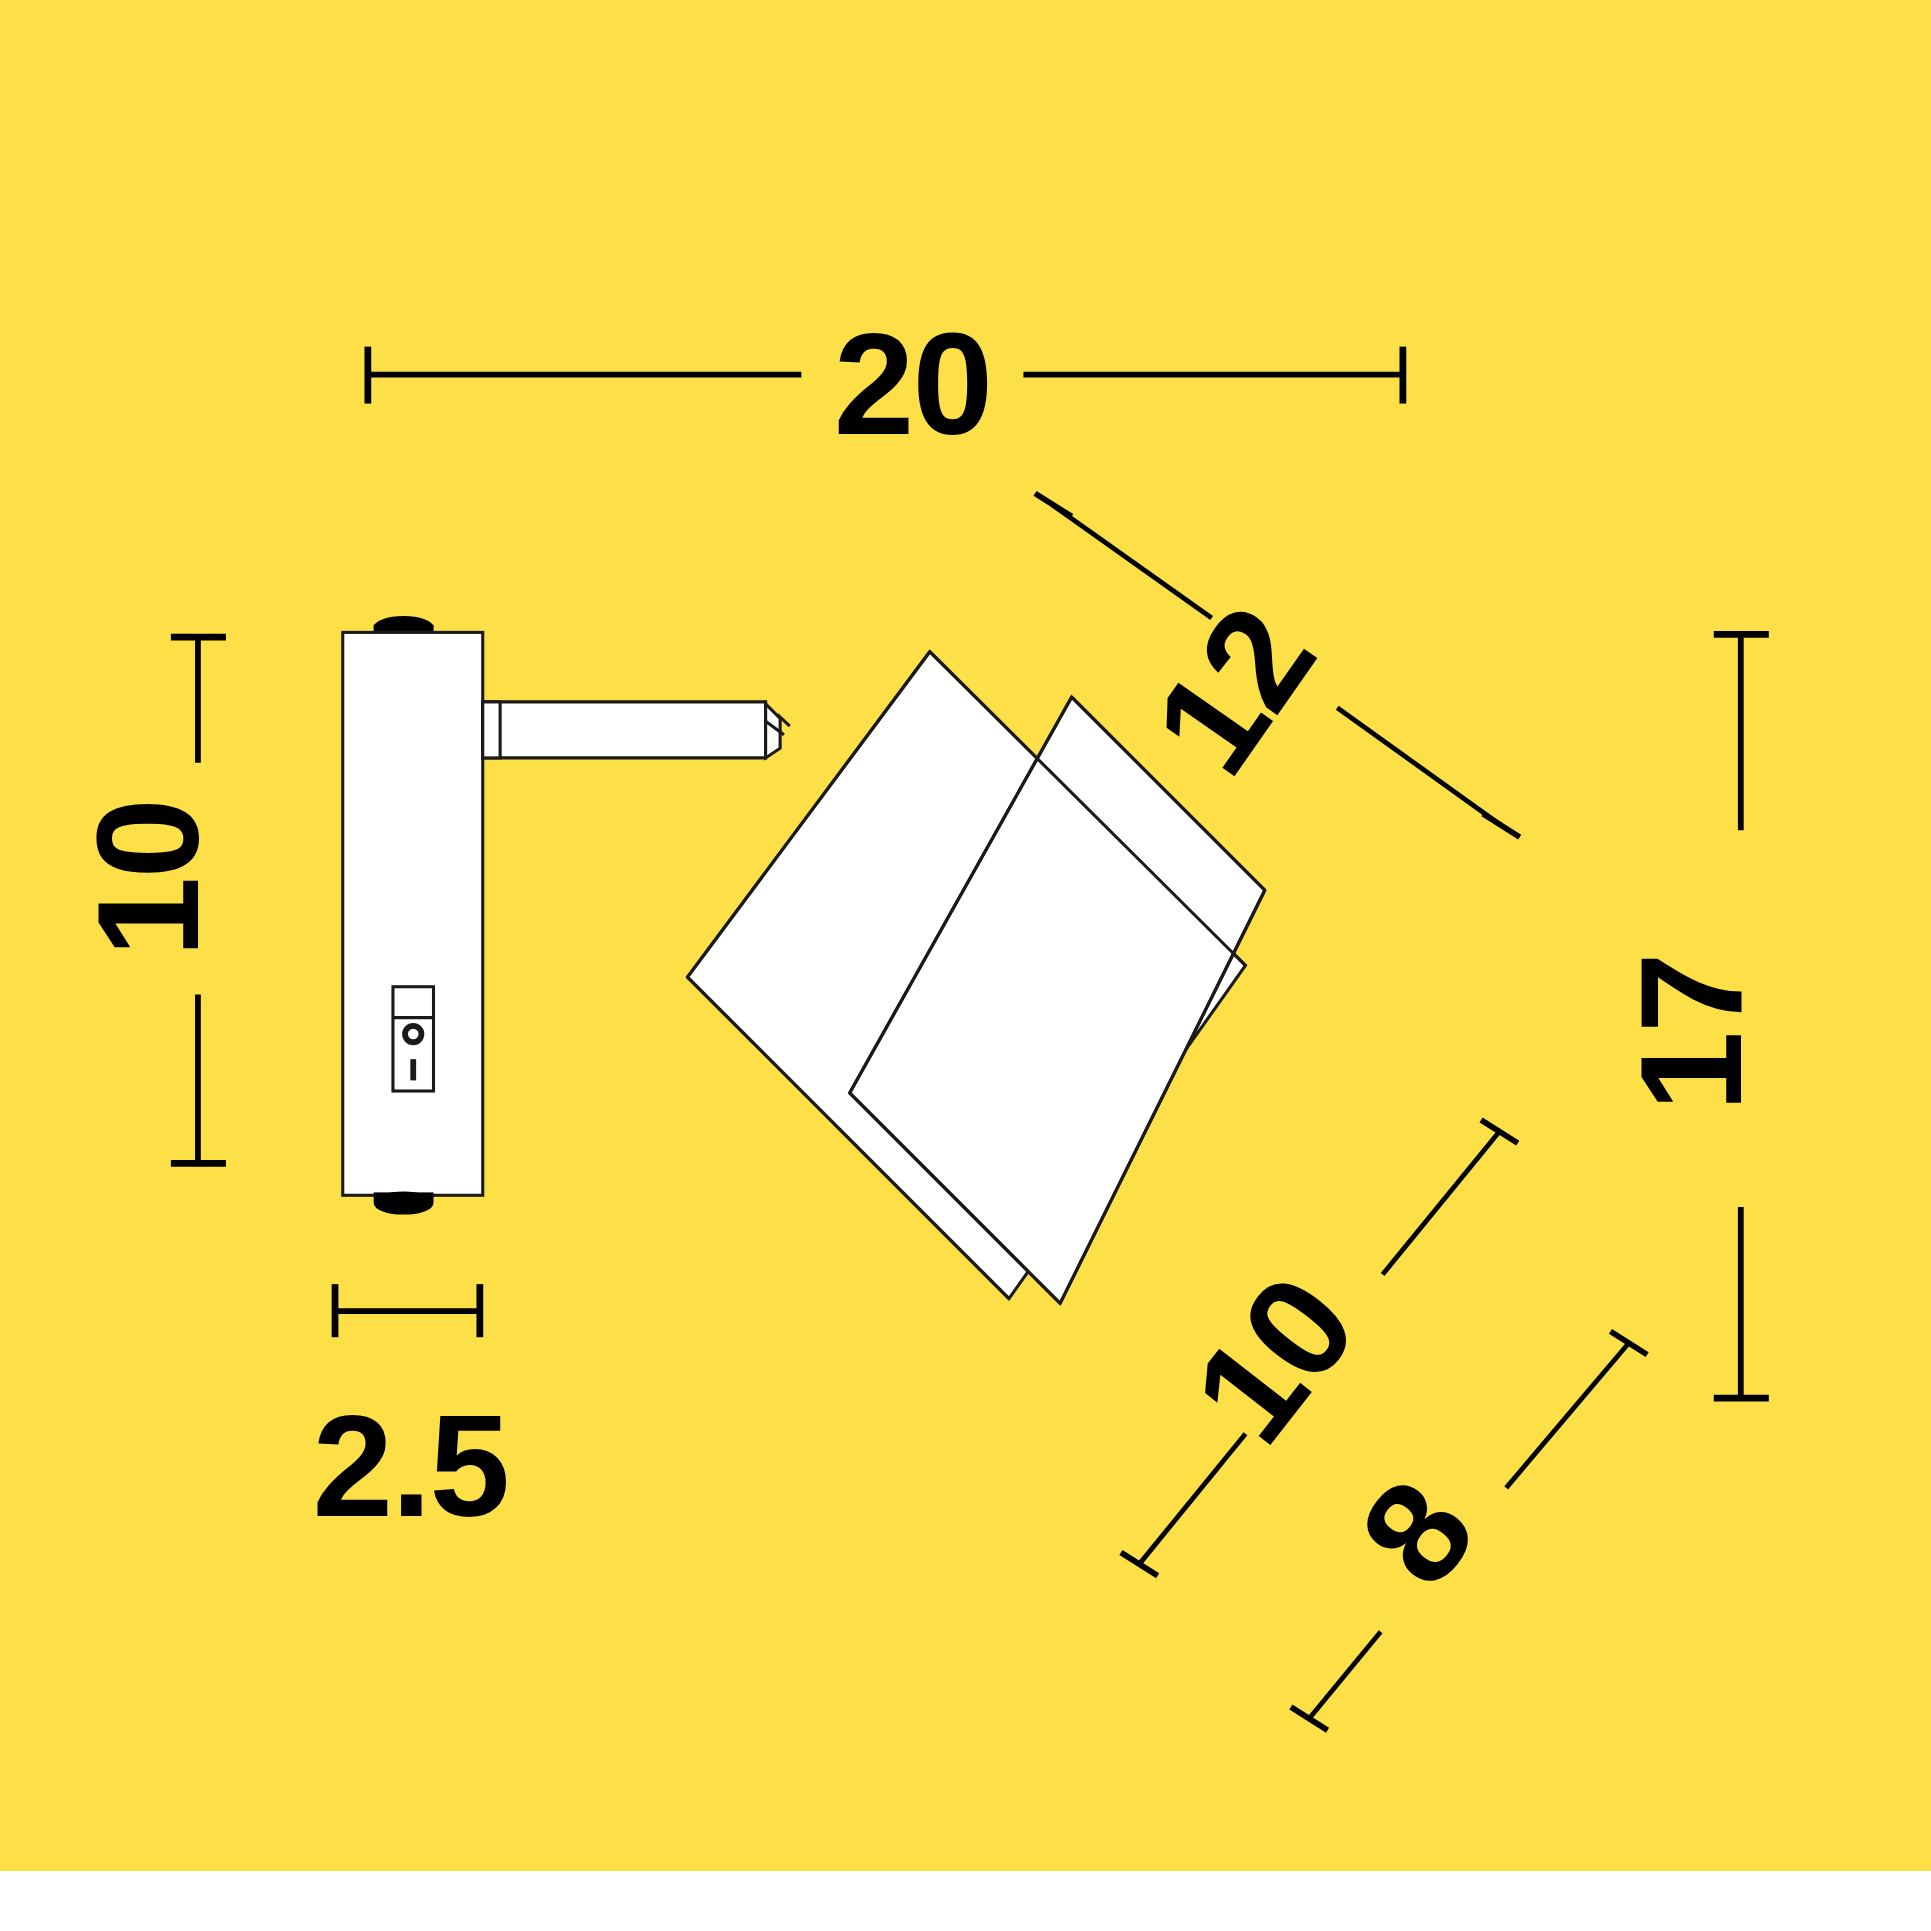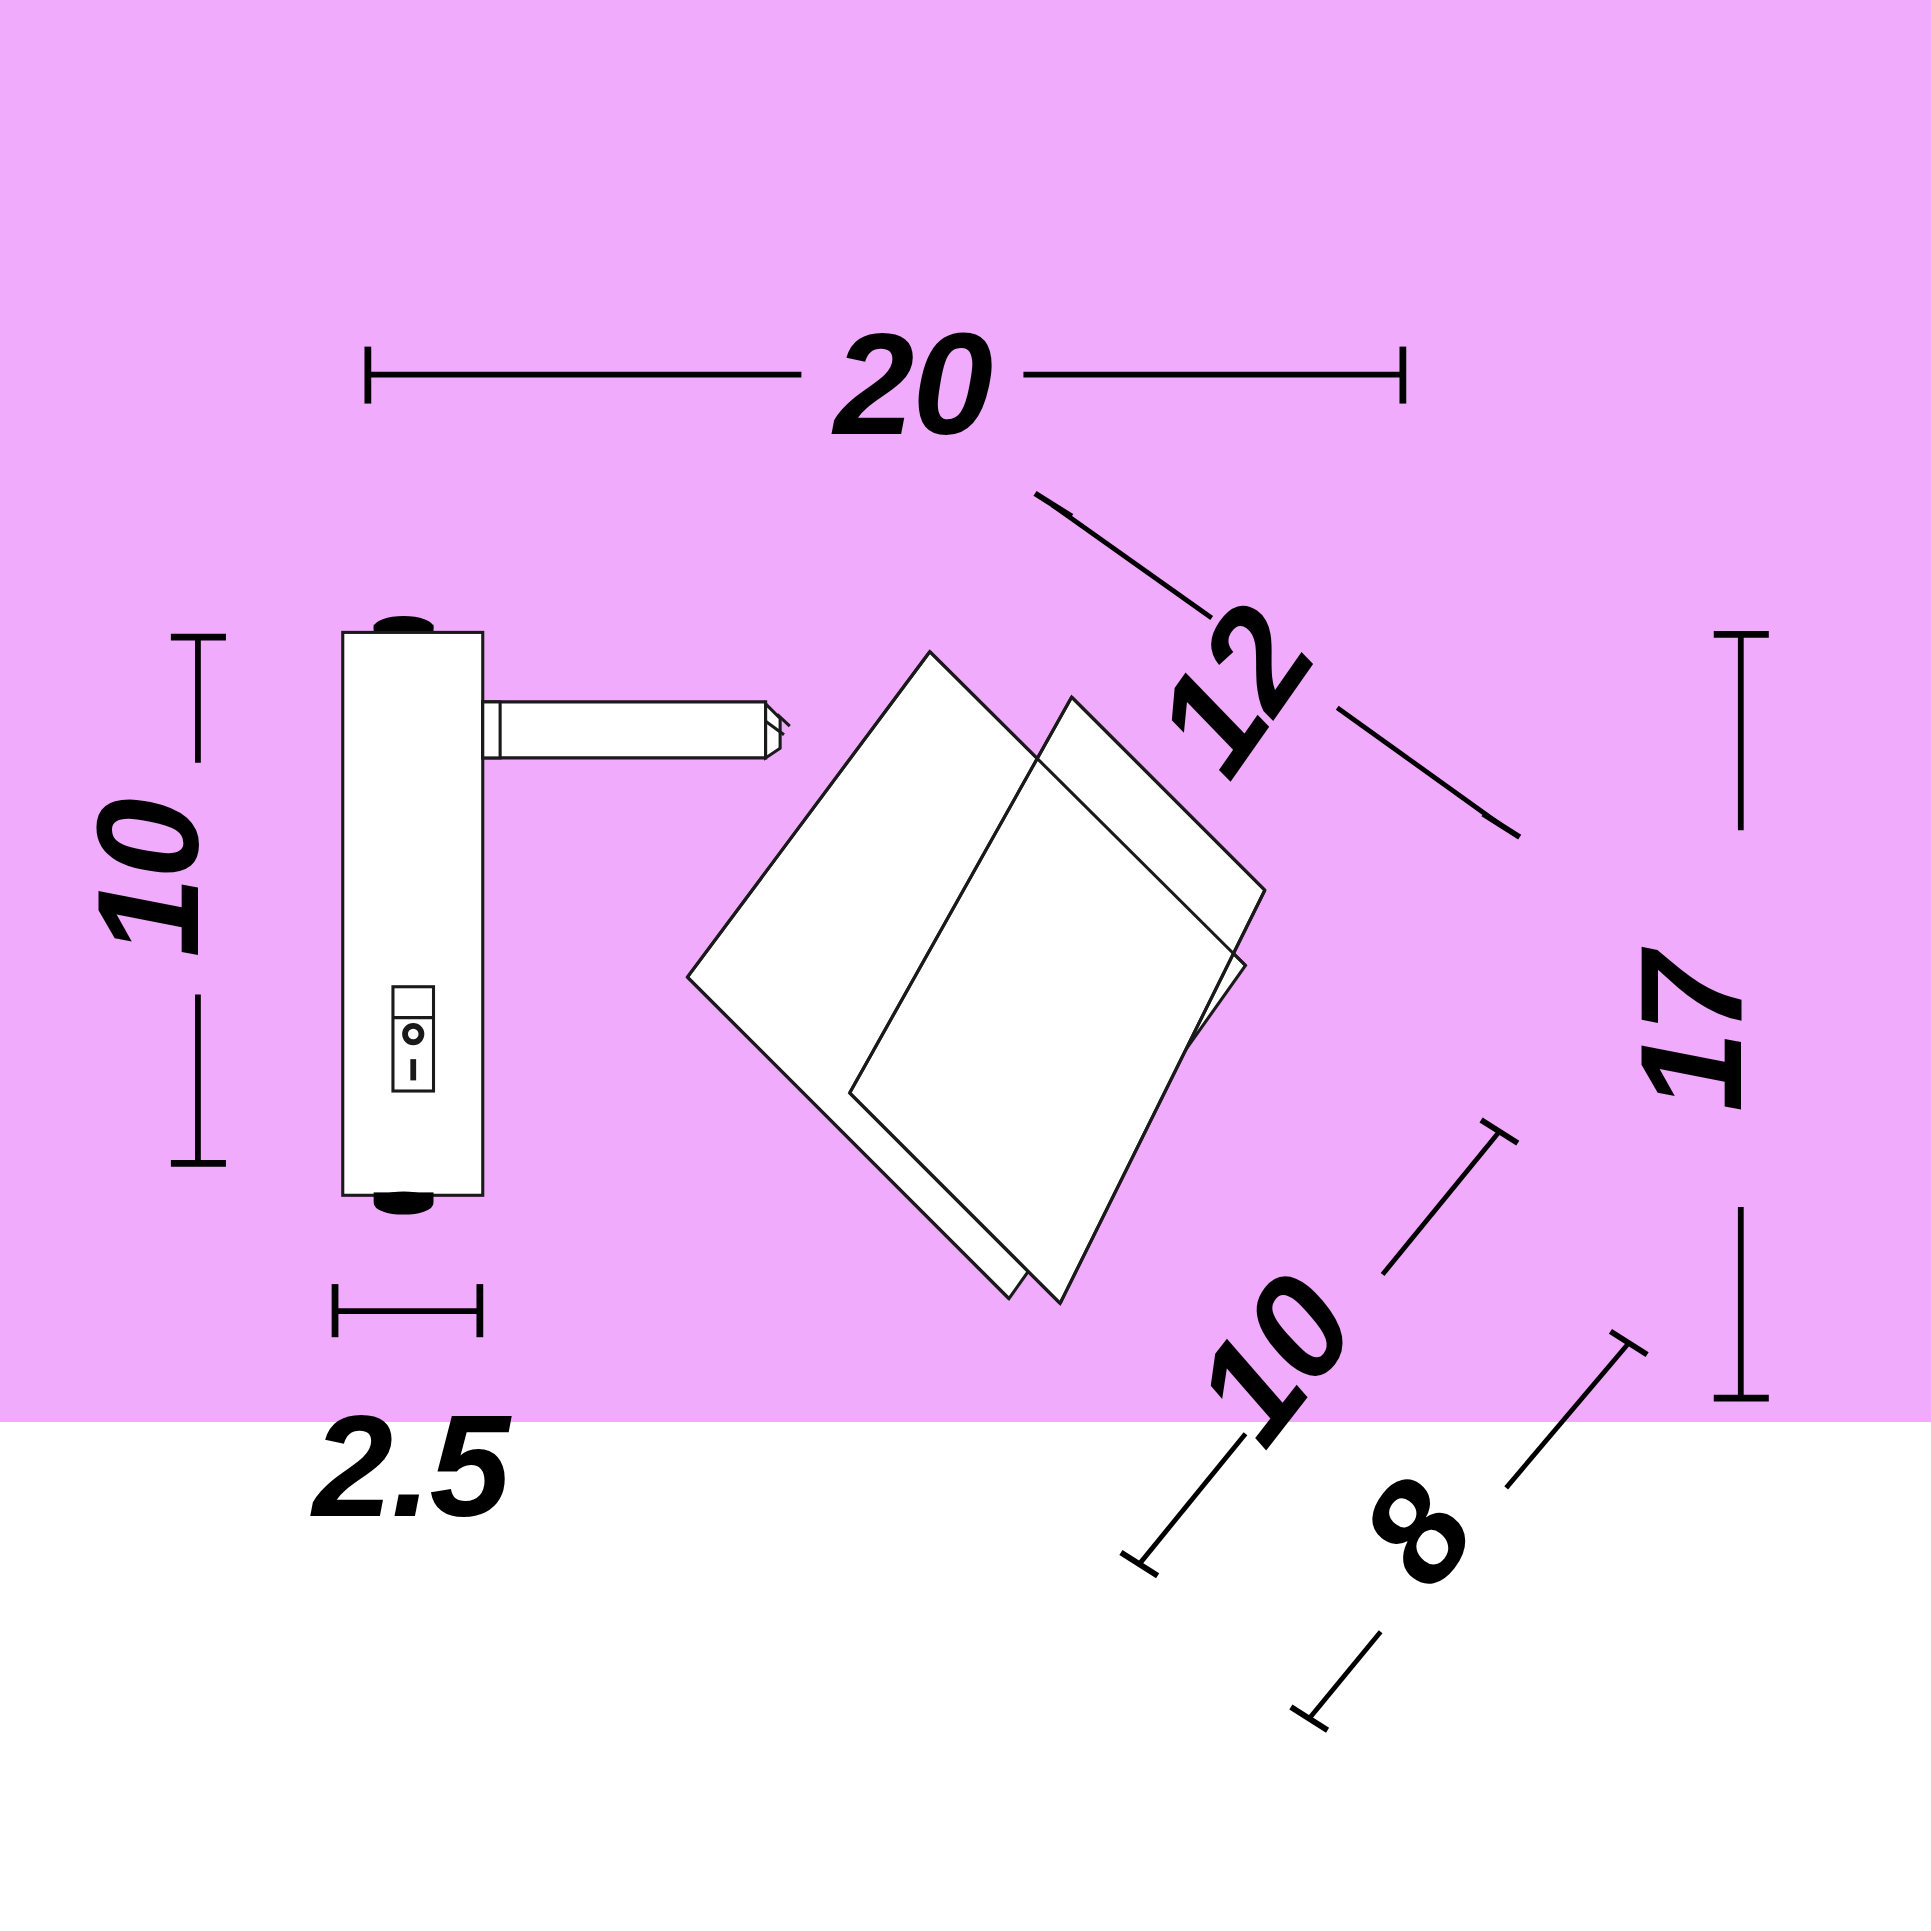--- a/index.html
+++ b/index.html
@@ -9,23 +9,22 @@
   }
   body {
     width: 1931px;
     height: 1931px;
     font-family: "Liberation Sans", sans-serif;
     overflow: hidden;
   }
   #canvas-wrap {
     position: relative;
     width: 1931px;
-    height: 1422px;
-    background: #f0abfc;
-    font-style: italic;
+    height: 1871px;
+    background: #fde047;
   }
   svg#drawing {
     display: block;
     width: 1931px;
     height: 1931px;
   }
   .dim-line {
     stroke: #000000;
     stroke-width: 6;
     fill: none;

